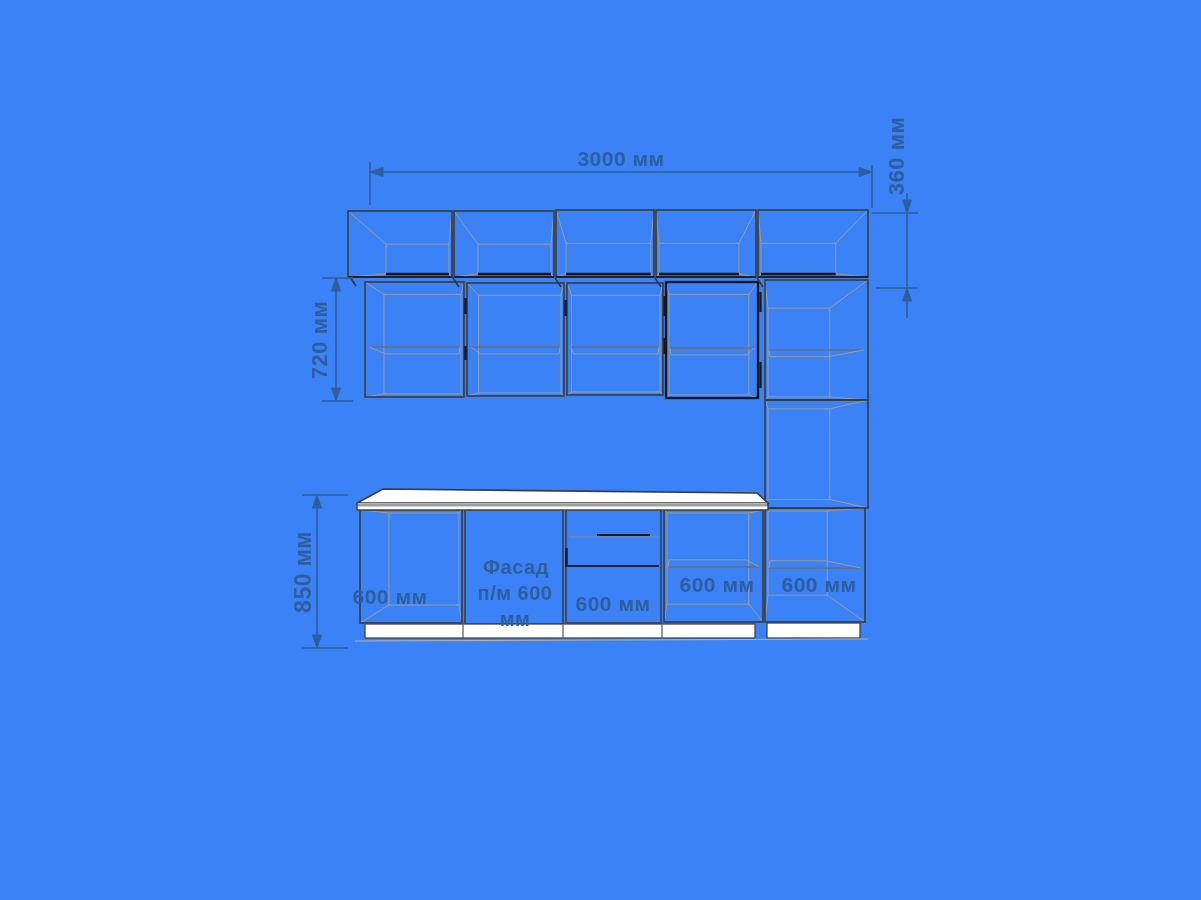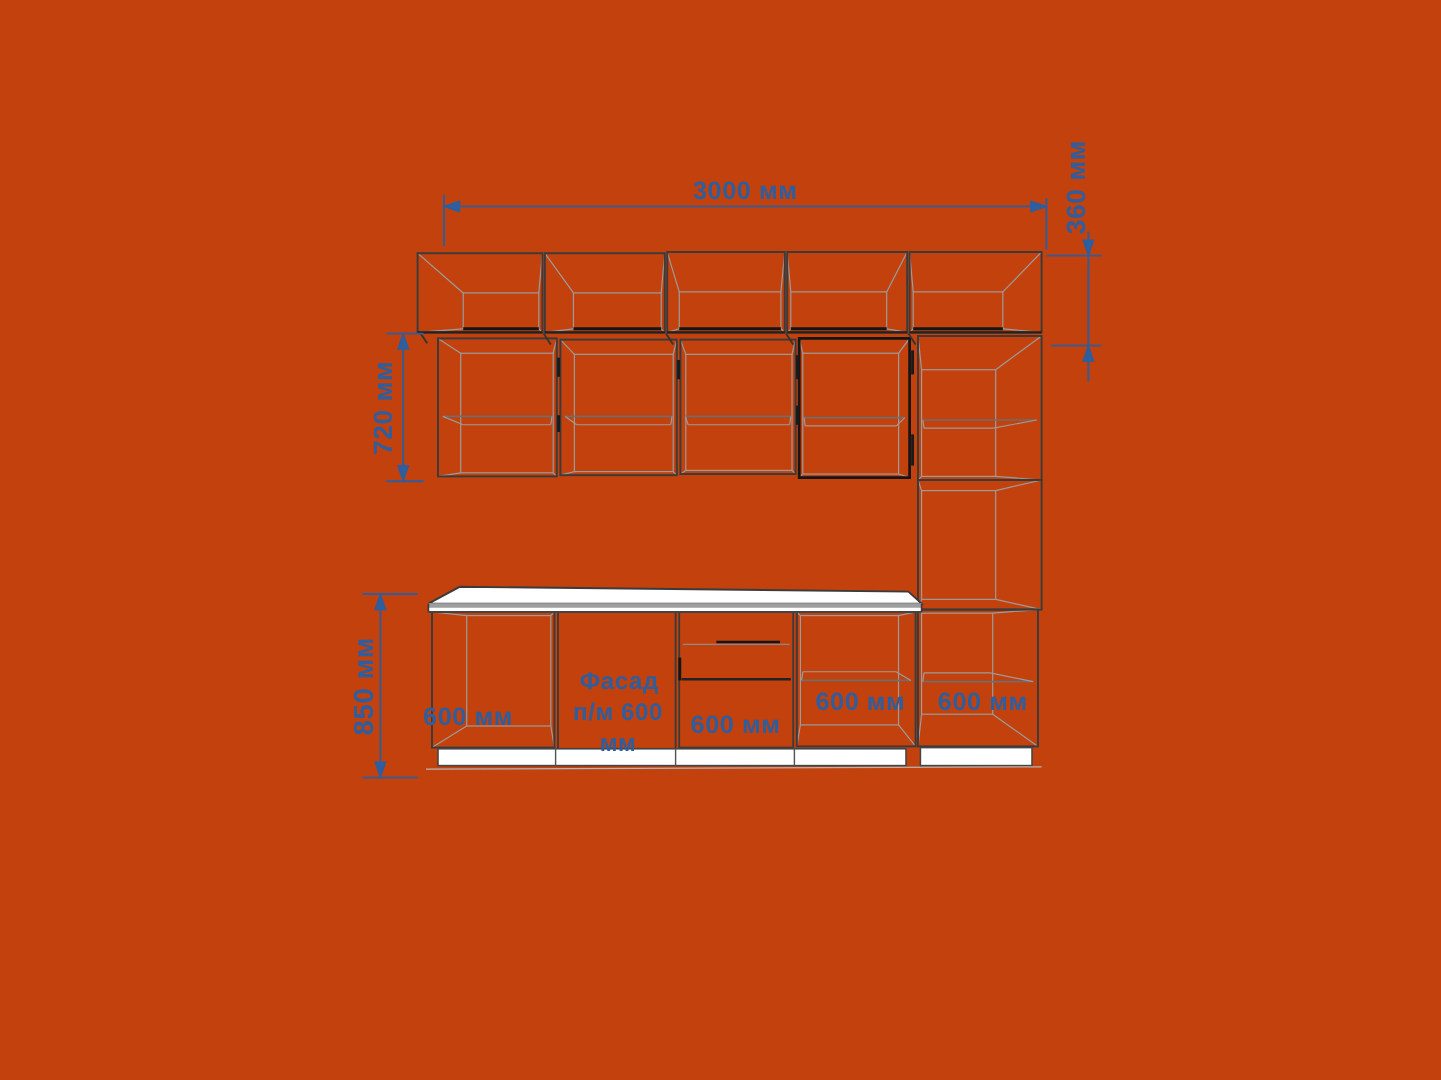--- a/index.html
+++ b/index.html
@@ -1,21 +1,21 @@
 <!DOCTYPE html>
 <html><head>
 <meta charset="utf-8">
 <style>
   html, body { margin: 0; padding: 0; background: #ffffff; }
   body { font-family: "Liberation Sans", "DejaVu Sans", sans-serif; }
   .stage {
     position: relative;
     width: 1201px;
     height: 900px;
-    background: #c2410c;
+    background: #3b82f6;
     overflow: hidden;
   }
   svg { display: block; }
   .dim-text {
     font-family: "Liberation Sans", "DejaVu Sans", sans-serif;
     font-weight: bold;
     letter-spacing: 0.5px;
   }
 </style>
 </head>

